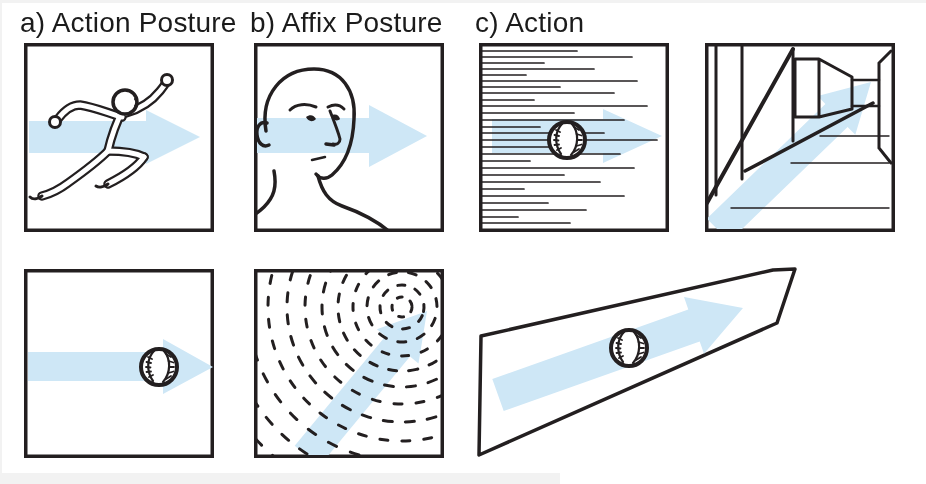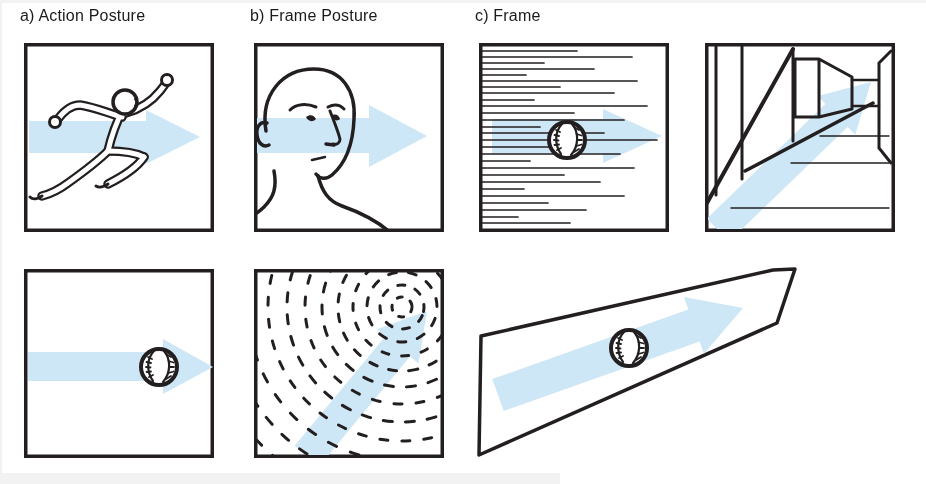--- a/index.html
+++ b/index.html
@@ -2,21 +2,21 @@
 <html><head>
 <meta charset="utf-8">
 <style>
   html,body{margin:0;padding:0;background:#ffffff;}
   .stage{position:relative;width:926px;height:484px;background:#ffffff;overflow:hidden;
          font-family:"Liberation Sans",sans-serif;}
   .edge{position:absolute;background:#f2f2f2;}
   .edge-top{left:0;top:0;width:926px;height:3px;}
   .edge-left{left:0;top:0;width:2px;height:484px;}
   .edge-bottom{left:0;top:473px;width:560px;height:11px;}
-  .panel-label{position:absolute;font-size:16px;color:#1b1b1b;white-space:nowrap;letter-spacing:.2px;}
+  .panel-label{position:absolute;font-size:28px;color:#1b1b1b;white-space:nowrap;letter-spacing:.2px;}
   .art{position:absolute;display:block;}
   .ln{stroke:#231f20;fill:none;stroke-linecap:round;stroke-linejoin:round;}
   .arrow{fill:#cee7f6;stroke:none;}
   .boxframe{fill:#ffffff;stroke:#231f20;stroke-width:3.5;}
   .whitecore{stroke:#ffffff;fill:none;stroke-linecap:round;stroke-linejoin:round;}
 </style>
 </head>
 <body>
 
 <div class="stage">
@@ -31,22 +31,22 @@
         <circle r="18" fill="#ffffff" stroke="#231f20" stroke-width="4"></circle>
         <path class="ln" stroke-width="2.2" d="M -5,-16 C -12,-9 -13,4 -6,14"></path>
         <path class="ln" stroke-width="1.8" d="M-11,-10 l4,2 M-12.5,-5 l4.5,1 M-13,0 l4.5,.5 M-12.5,5 l4.5,-.5 M-10,10 l4,-2"></path>
         <path class="ln" stroke-width="2.2" d="M 5,-16 C 12,-8 12,6 4,15"></path>
         <path class="ln" stroke-width="1.8" d="M7,-13 l5,3 M9.5,-6 l5,1.5 M10,0 l5,0 M9.5,6 l5,-1.5 M7,12 l5,-3"></path>
       </g>
     </defs>
   </svg>
 
   <div class="panel-label" style="left:20px;top:7px">a) Action Posture</div>
-  <div class="panel-label" style="left:250px;top:7px">b) Frame Posture</div>
-  <div class="panel-label" style="left:475px;top:7px">c) Frame</div>
+  <div class="panel-label" style="left:250px;top:7px">b) Affix Posture</div>
+  <div class="panel-label" style="left:475px;top:7px">c) Action</div>
 
   <svg class="art" style="left:24px;top:43px" width="190" height="189" viewBox="0 0 190 189">
     <rect class="boxframe" x="1.75" y="1.75" width="186.5" height="185.5"></rect>
     <polygon class="arrow" points="5,78 122,78 122,67 176,94 122,121 122,110 5,110"></polygon>
     <g>
       <g class="ln" stroke-width="9.5">
         <path d="M100,64 C94,76 88,90 84,108"></path>
         <path d="M84,108 C72,120 58,130 44,140 C36,146 26,151 18,153"></path>
         <path d="M84,108 C98,108 112,110 120,114"></path>
         <path d="M120,114 C112,126 98,134 84,141"></path>

